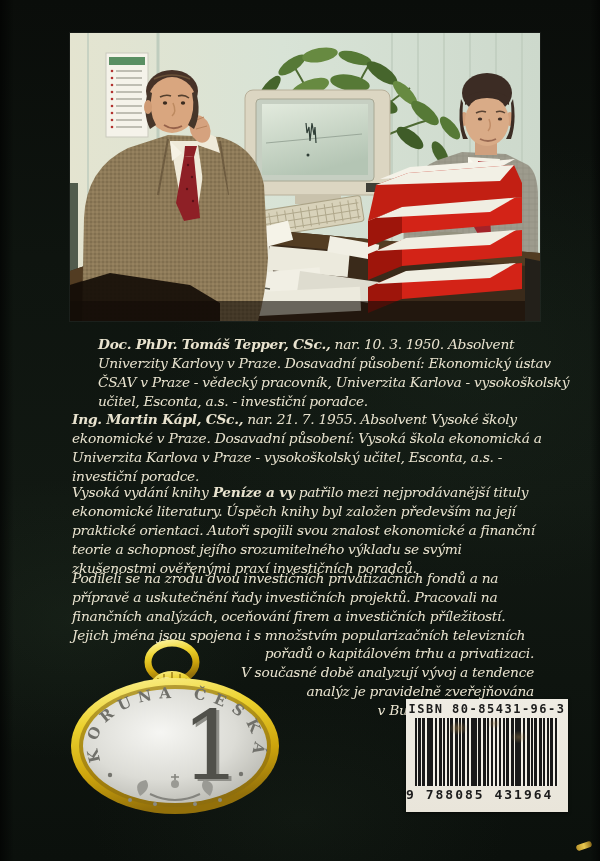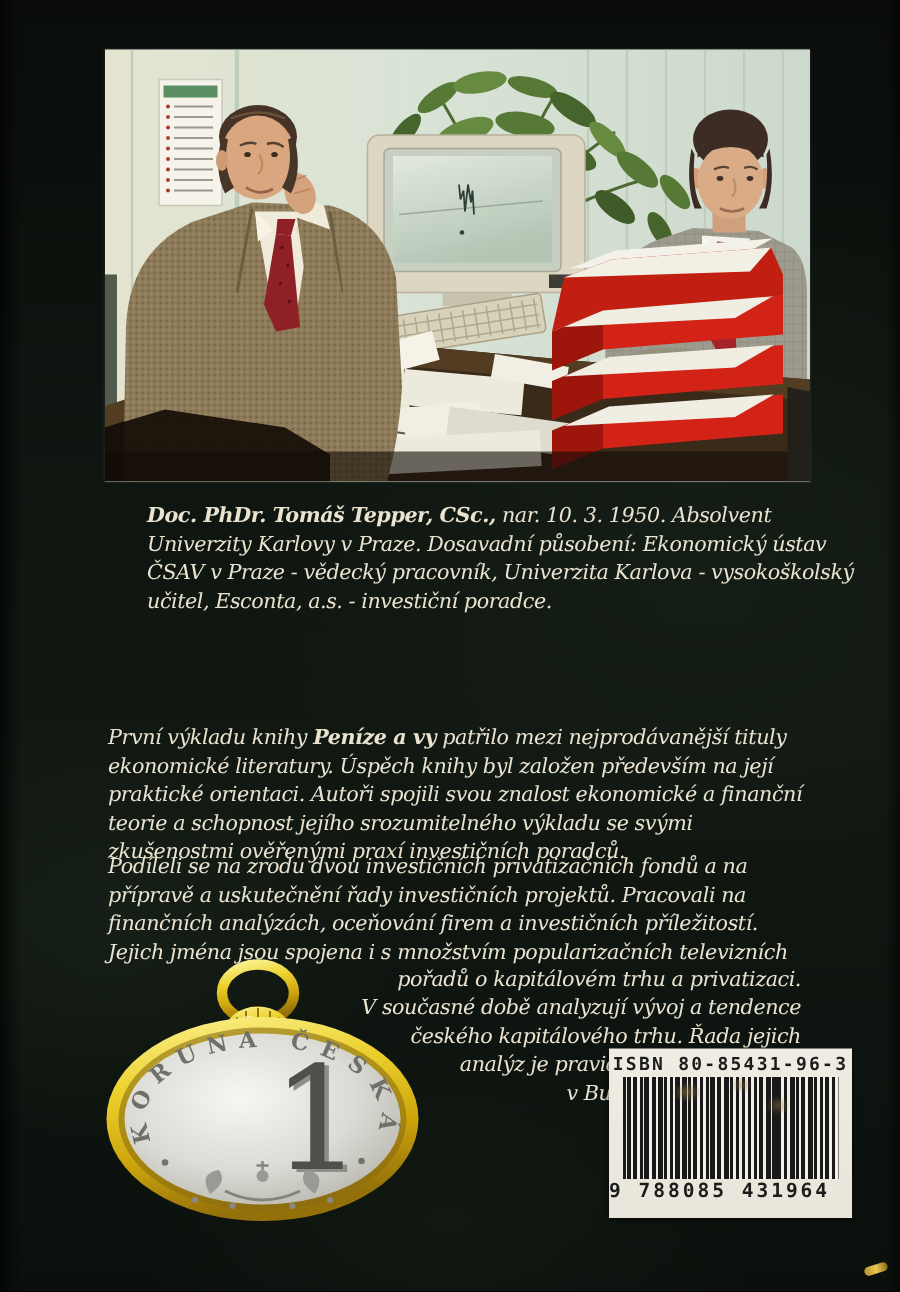--- a/index.html
+++ b/index.html
@@ -277,31 +277,34 @@
         <polygon points="455,288 455,225 470,228 470,288" fill="#23201a"></polygon>
       </g>
     </svg>
   </div>
 
   <div class="txt p1">
     <b>Doc. PhDr. Tomáš Tepper, CSc.,</b>
     <span>nar. 10. 3. 1950. Absolvent Univerzity Karlovy v Praze. Dosavadní působení: Ekonomický ústav ČSAV v Praze - vědecký pracovník, Univerzita Karlova - vysokoškolský učitel, Esconta, a.s. - investiční poradce.</span>
   </div>
 
-
-  <div class="txt p3"><span>První výkladu knihy </span><b>Peníze a vy</b><span> patřilo mezi nejprodávanější tituly ekonomické literatury. Úspěch knihy byl založen především na její praktické orientaci. Autoři spojili svou znalost ekonomické a finanční teorie a schopnost jejího srozumitelného výkladu se svými zkušenostmi ověřenými praxí investičních poradců.</span></div>
+  <div class="txt p2">
+    <b>Ing. Martin Kápl, CSc.,</b>
+    <span>nar. 21. 7. 1955. Absolvent Vysoké školy ekonomické v Praze. Dosavadní působení: Vysoká škola ekonomická a Univerzita Karlova v Praze - vysokoškolský učitel, Esconta, a.s. - investiční poradce.</span>
+  </div>
+
+  <div class="txt p3"><span>Vysoká vydání knihy </span><b>Peníze a vy</b><span> patřilo mezi nejprodávanější tituly ekonomické literatury. Úspěch knihy byl založen především na její praktické orientaci. Autoři spojili svou znalost ekonomické a finanční teorie a schopnost jejího srozumitelného výkladu se svými zkušenostmi ověřenými praxí investičních poradců.</span></div>
 
   <div class="txt p4">
     <span>Podíleli se na zrodu dvou investičních privatizačních fondů a na přípravě a uskutečnění řady investičních projektů. Pracovali na finančních analýzách, oceňování firem a investičních příležitostí. Jejich jména jsou spojena i s množstvím popularizačních televizních</span>
   </div>
 
   <div class="wrapblock">
     <div>pořadů o kapitálovém trhu a privatizaci.</div>
     <div>V současné době analyzují vývoj a tendence</div>
-    <div>českého kapitálového trhu. Řada jejich</div>
     <div>analýz je pravidelně zveřejňována</div>
     <div>v Burzovních novinách.</div>
   </div>
 
   <div class="coin-wrap">
     <svg viewBox="0 0 240 202" width="240" height="202">
       <defs>
         <linearGradient id="gold" x1="0" y1="0" x2="0.25" y2="1">
           <stop offset="0" stop-color="#fdf49a"></stop>
           <stop offset="0.35" stop-color="#ecd22e"></stop>

